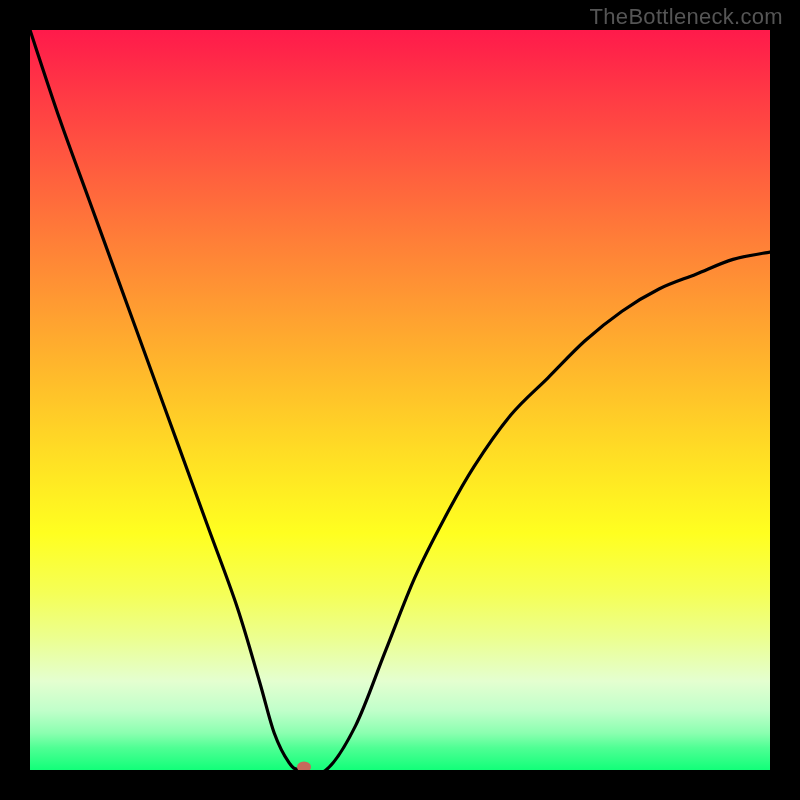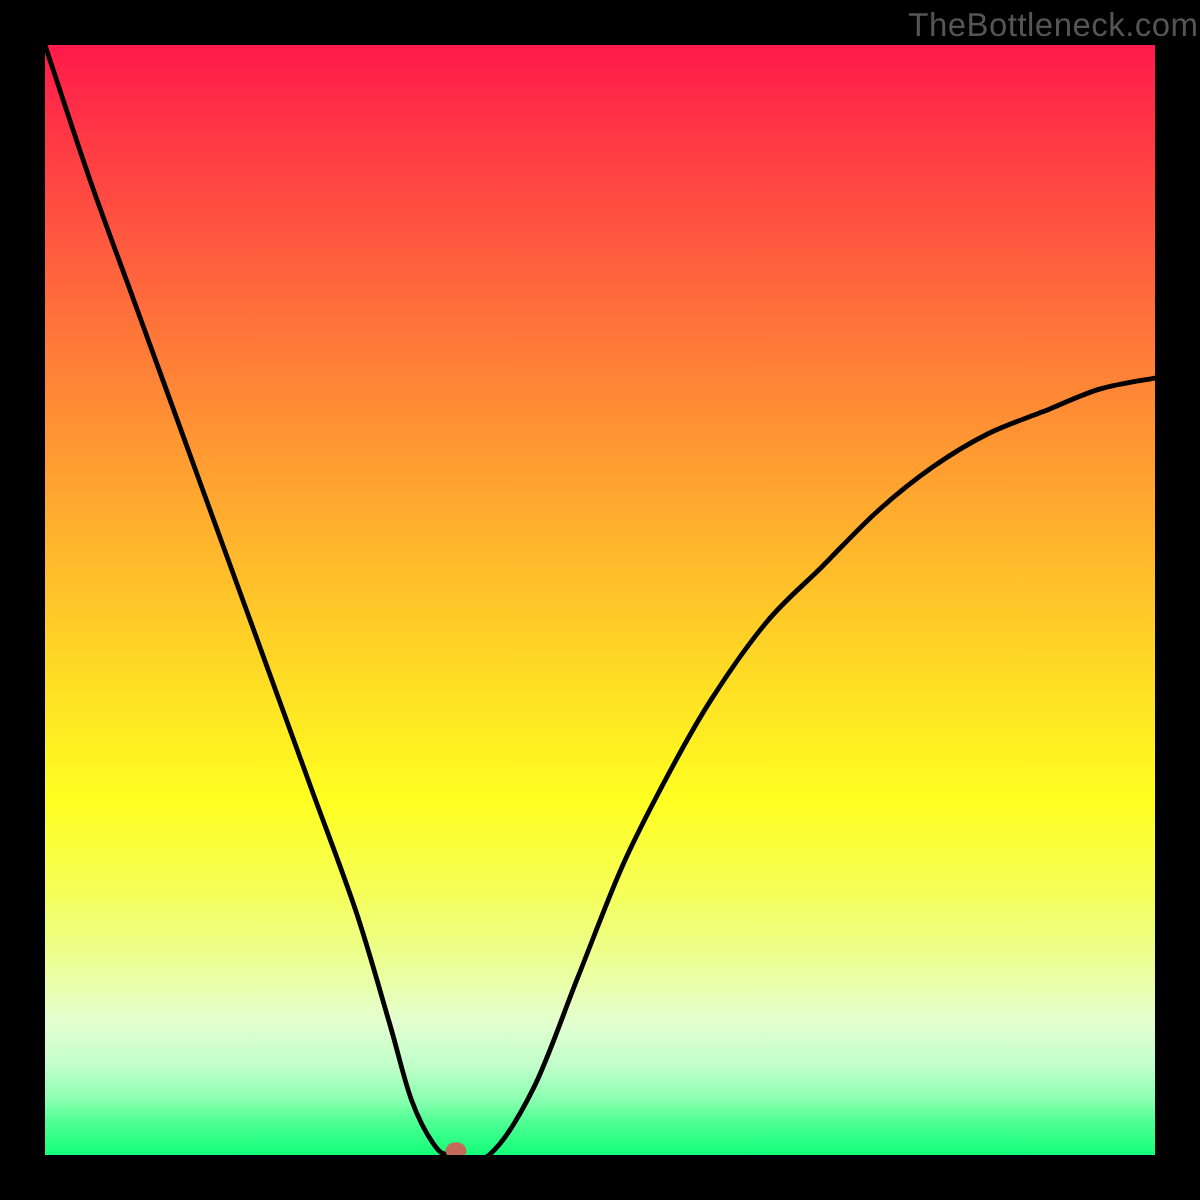--- a/index.html
+++ b/index.html
@@ -36,21 +36,21 @@
       #e4ffd0 88%,
       #c0ffca 92%,
       #8bffb0 95%,
       #4fff94 97%,
       #12ff79 100%
     );
   }
   .watermark {
     position: absolute;
     top: 4px;
-    right: 1px;
+    right: 17px;
     color: #555;
     font-size: 22px;
     font-weight: 500;
     letter-spacing: 0.3px;
     user-select: none;
   }
   svg.curve {
     position: absolute;
     inset: 0;
     width: 740px;

